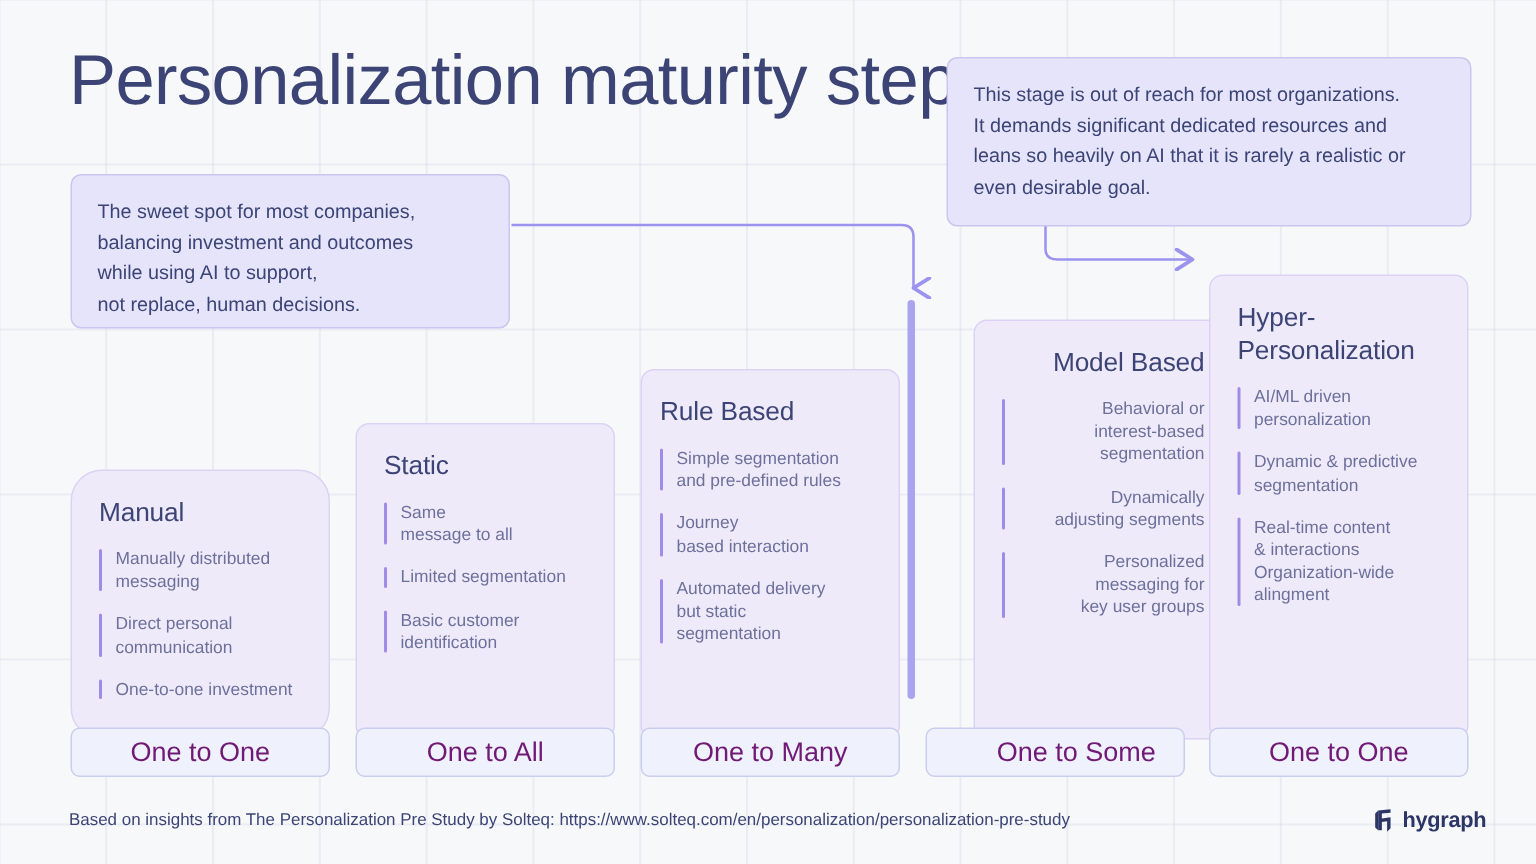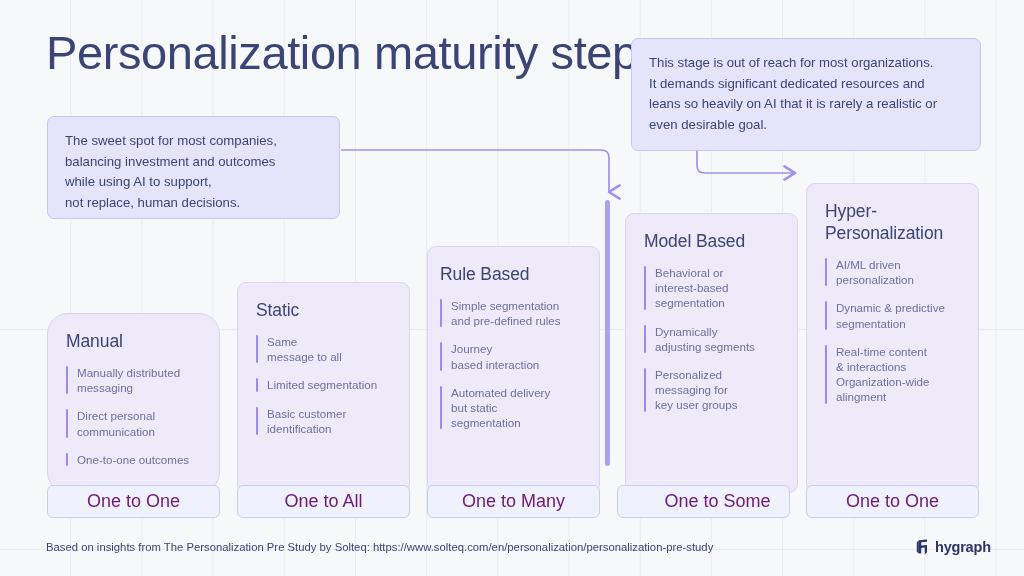--- a/index.html
+++ b/index.html
@@ -207,21 +207,21 @@
 leans so heavily on AI that it is rarely a realistic or
 even desirable goal.</div>
 
   <div class="card" style="left:47px; top:286px; width:173px; height:180px;border-radius:21px;">
     <div class="card-title">Manual</div>
     <div class="card-bullets">
       <div class="bullet">Manually distributed
 messaging</div>
       <div class="bullet">Direct personal
 communication</div>
-      <div class="bullet">One-to-one outcomes</div>
+      <div class="bullet">One-to-one investment</div>
     </div>
   </div>
 
   <div class="card" style="left:237px; top:255px; width:173px; height:211px;">
     <div class="card-title">Static</div>
     <div class="card-bullets">
       <div class="bullet">Same
 message to all</div>
       <div class="bullet">Limited segmentation</div>
       <div class="bullet">Basic customer
@@ -235,21 +235,21 @@
       <div class="bullet">Simple segmentation
 and pre-defined rules</div>
       <div class="bullet">Journey
 based interaction</div>
       <div class="bullet">Automated delivery
 but static
 segmentation</div>
     </div>
   </div>
 
-  <div class="card" style="left:625px; top:186px; width:173px; height:280px;">
+  <div class="card" style="left:649px; top:186px; width:173px; height:280px;text-align:right;">
     <div class="card-title">Model Based</div>
     <div class="card-bullets">
       <div class="bullet">Behavioral or
 interest-based
 segmentation</div>
       <div class="bullet">Dynamically
 adjusting segments</div>
       <div class="bullet">Personalized
 messaging for
 key user groups</div>

